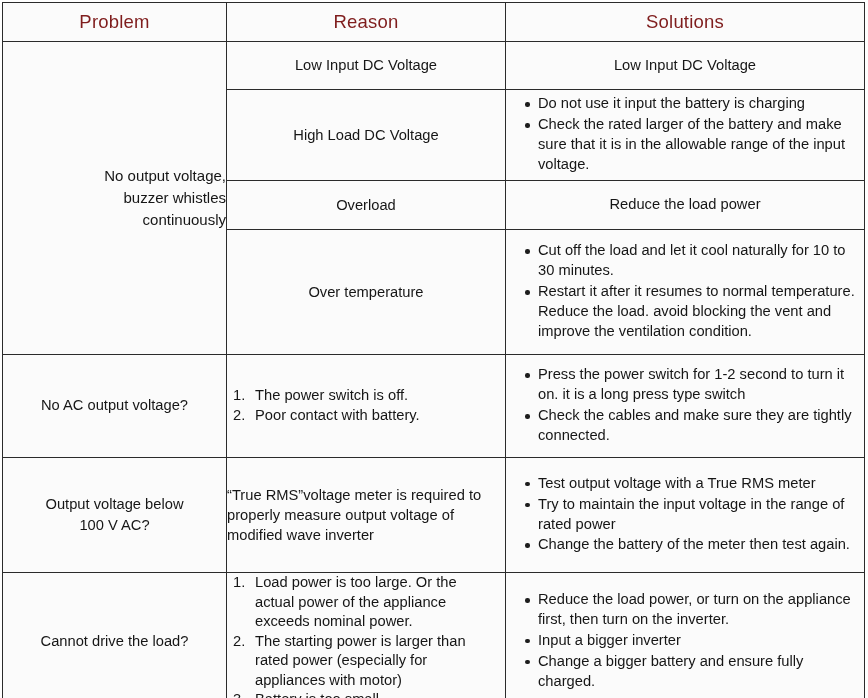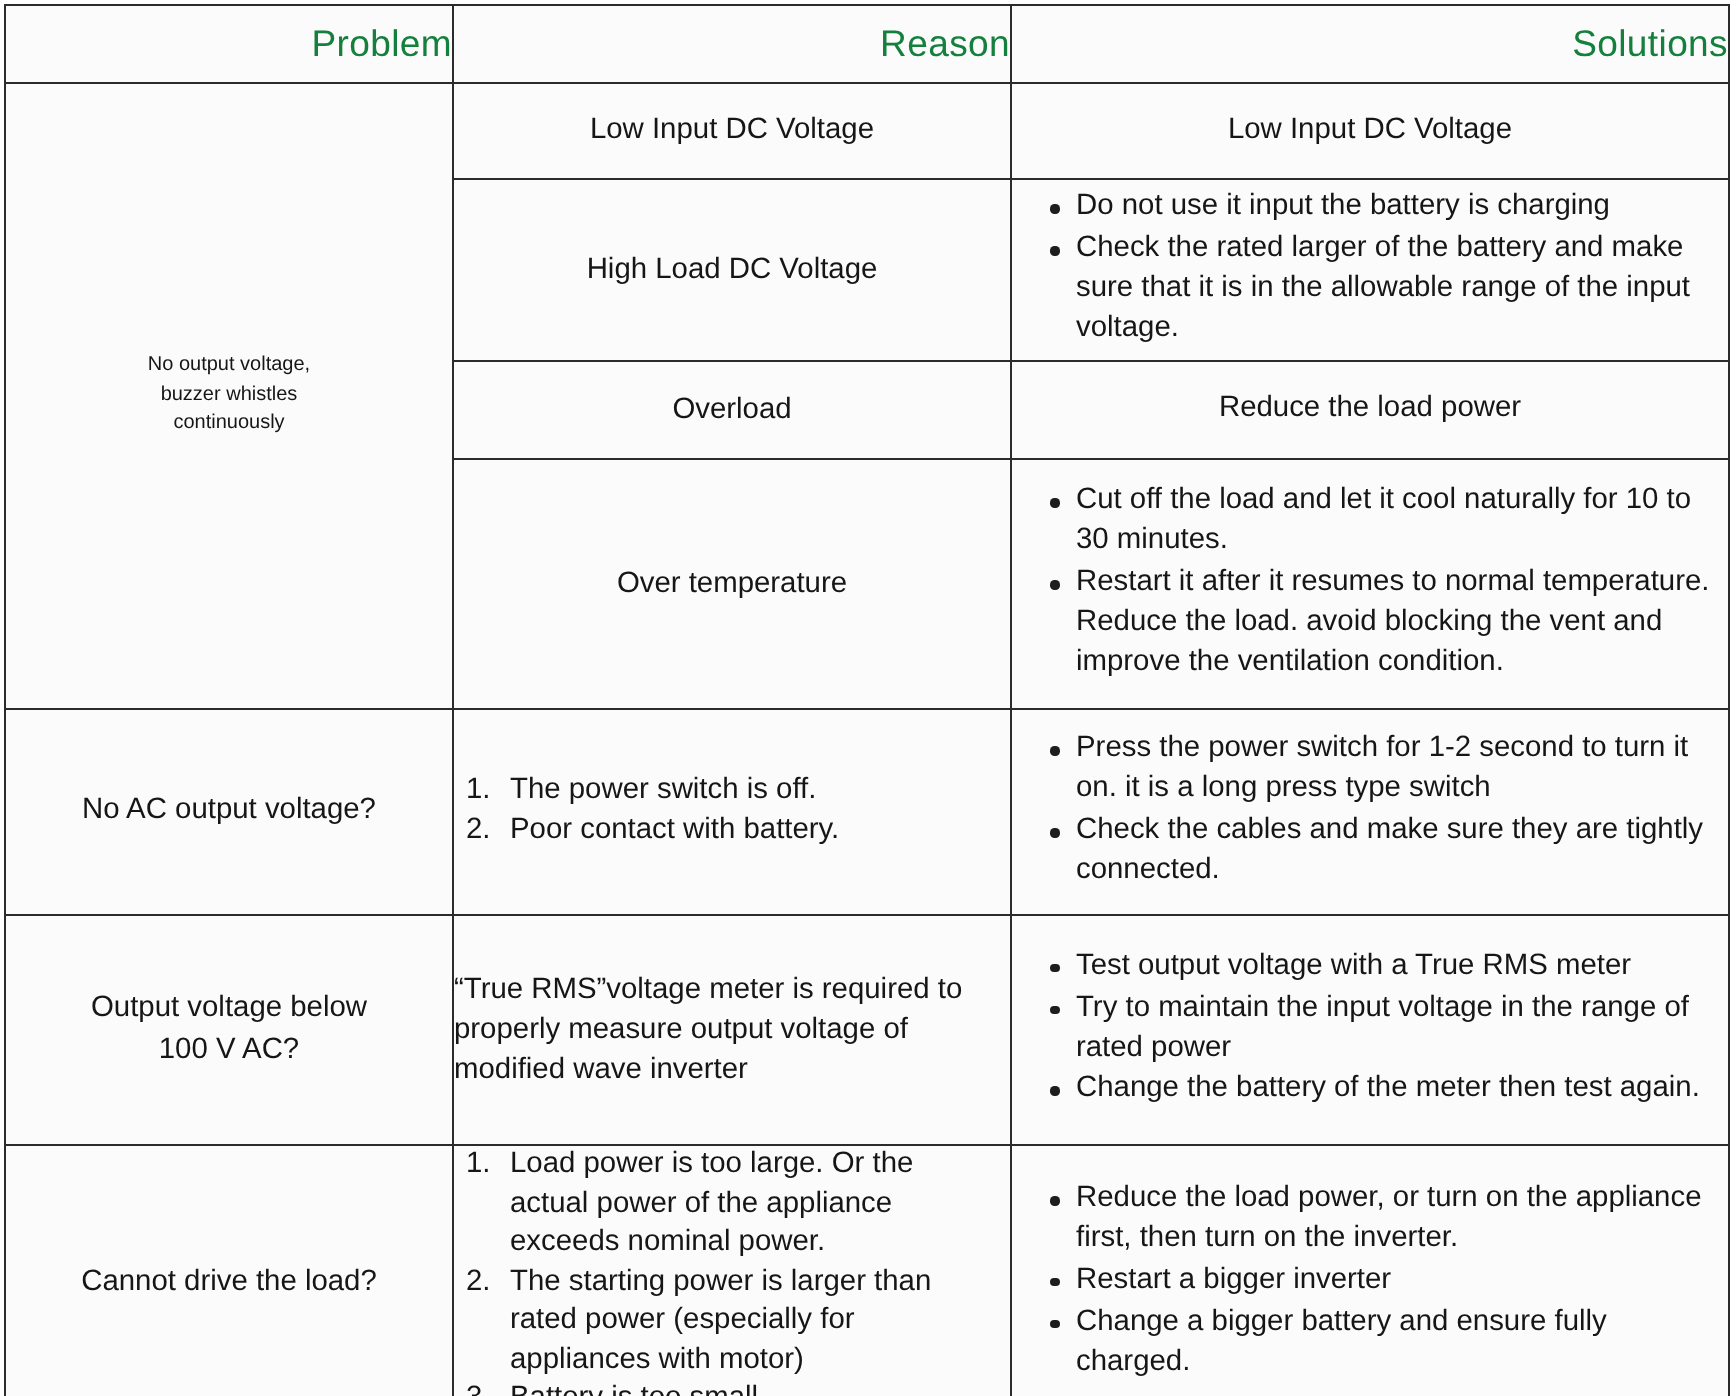--- a/index.html
+++ b/index.html
@@ -44,39 +44,39 @@
   }
 
   
   col.c-problem  { width: 224px; }
   col.c-reason   { width: 279px; }
   col.c-solution { width: 359px; }
 
   
   .hdr {
     height: 38px;
-    text-align: right;
+    text-align: center;
     font-size: 18.5px;
     letter-spacing: .2px;
-    color: #15803d;
+    color: #7f1d1d;
   }
 
   
   .cell {
     padding: 4px 10px;
     font-size: 14.7px;
     line-height: 1.33;
   }
   .ctr   { text-align: center; }
 
   .cell-problem-left {
     padding: 4px 14px 4px 16px;
-    font-size: 10px;
+    font-size: 15px;
     line-height: 1.45;
-    text-align: center;
+    text-align: right;
   }
   .cell-problem-ctr {
     padding: 4px 10px;
     font-size: 14.7px;
     line-height: 1.45;
     text-align: center;
   }
   .cell-problem-indent {
     padding: 4px 10px 4px 34px;
     font-size: 14.7px;
@@ -239,21 +239,21 @@
         <td class="reason-left">
           <ol class="numbers">
             <li>Load power is too large. Or the actual power of the appliance exceeds nominal power.</li>
             <li>The starting power is larger than rated power (especially for appliances with motor)</li>
             <li>Battery is too small.</li>
           </ol>
         </td>
         <td class="cell">
           <ul class="bullets">
             <li>Reduce the load power, or turn on the appliance first, then turn on the inverter.</li>
-            <li>Restart a bigger inverter</li>
+            <li>Input a bigger inverter</li>
             <li>Change a bigger battery and ensure fully charged.</li>
           </ul>
         </td>
       </tr>
 
     </tbody>
   </table>
 </div>
 
 </body></html>

